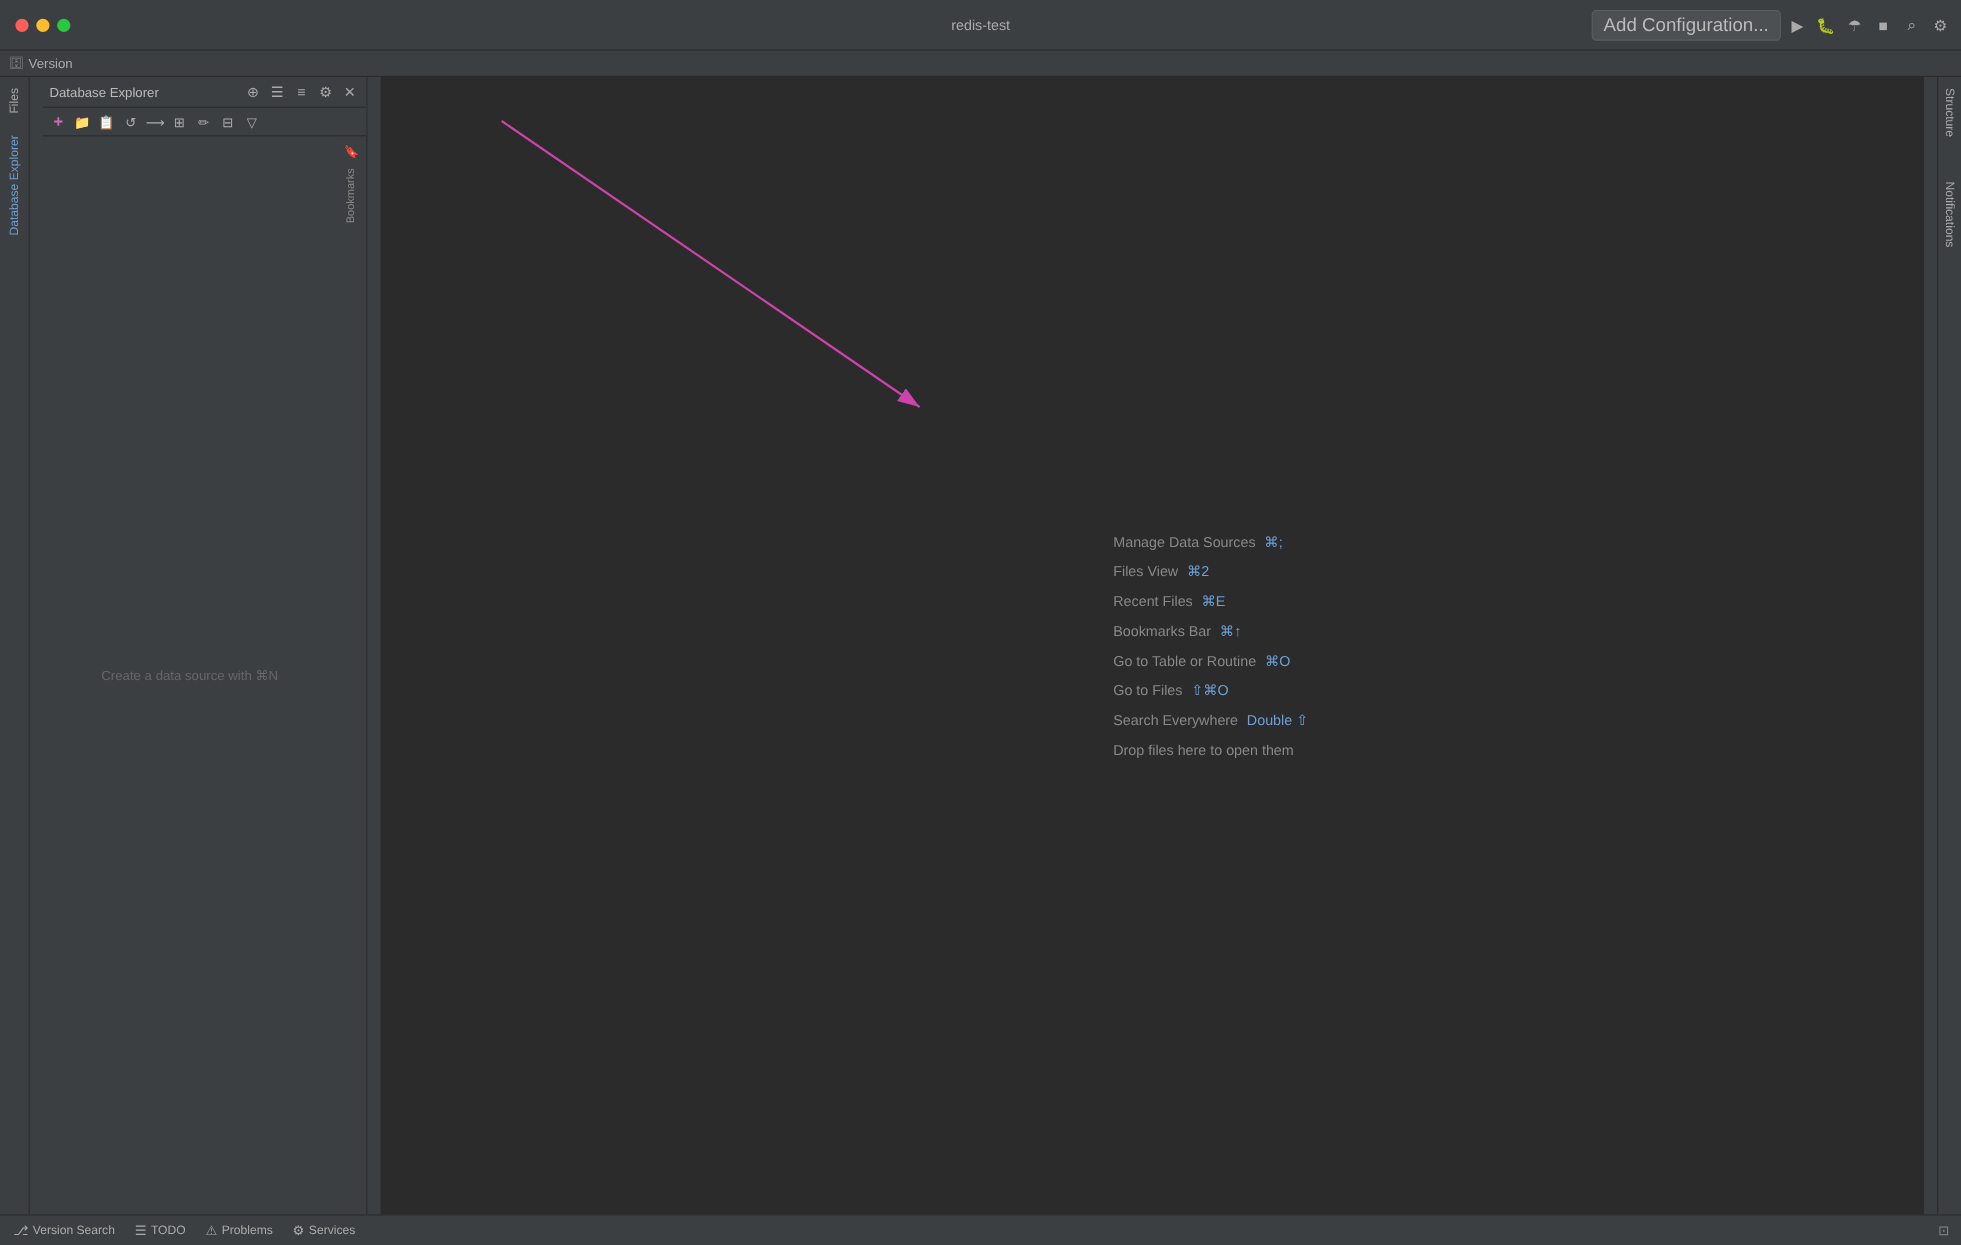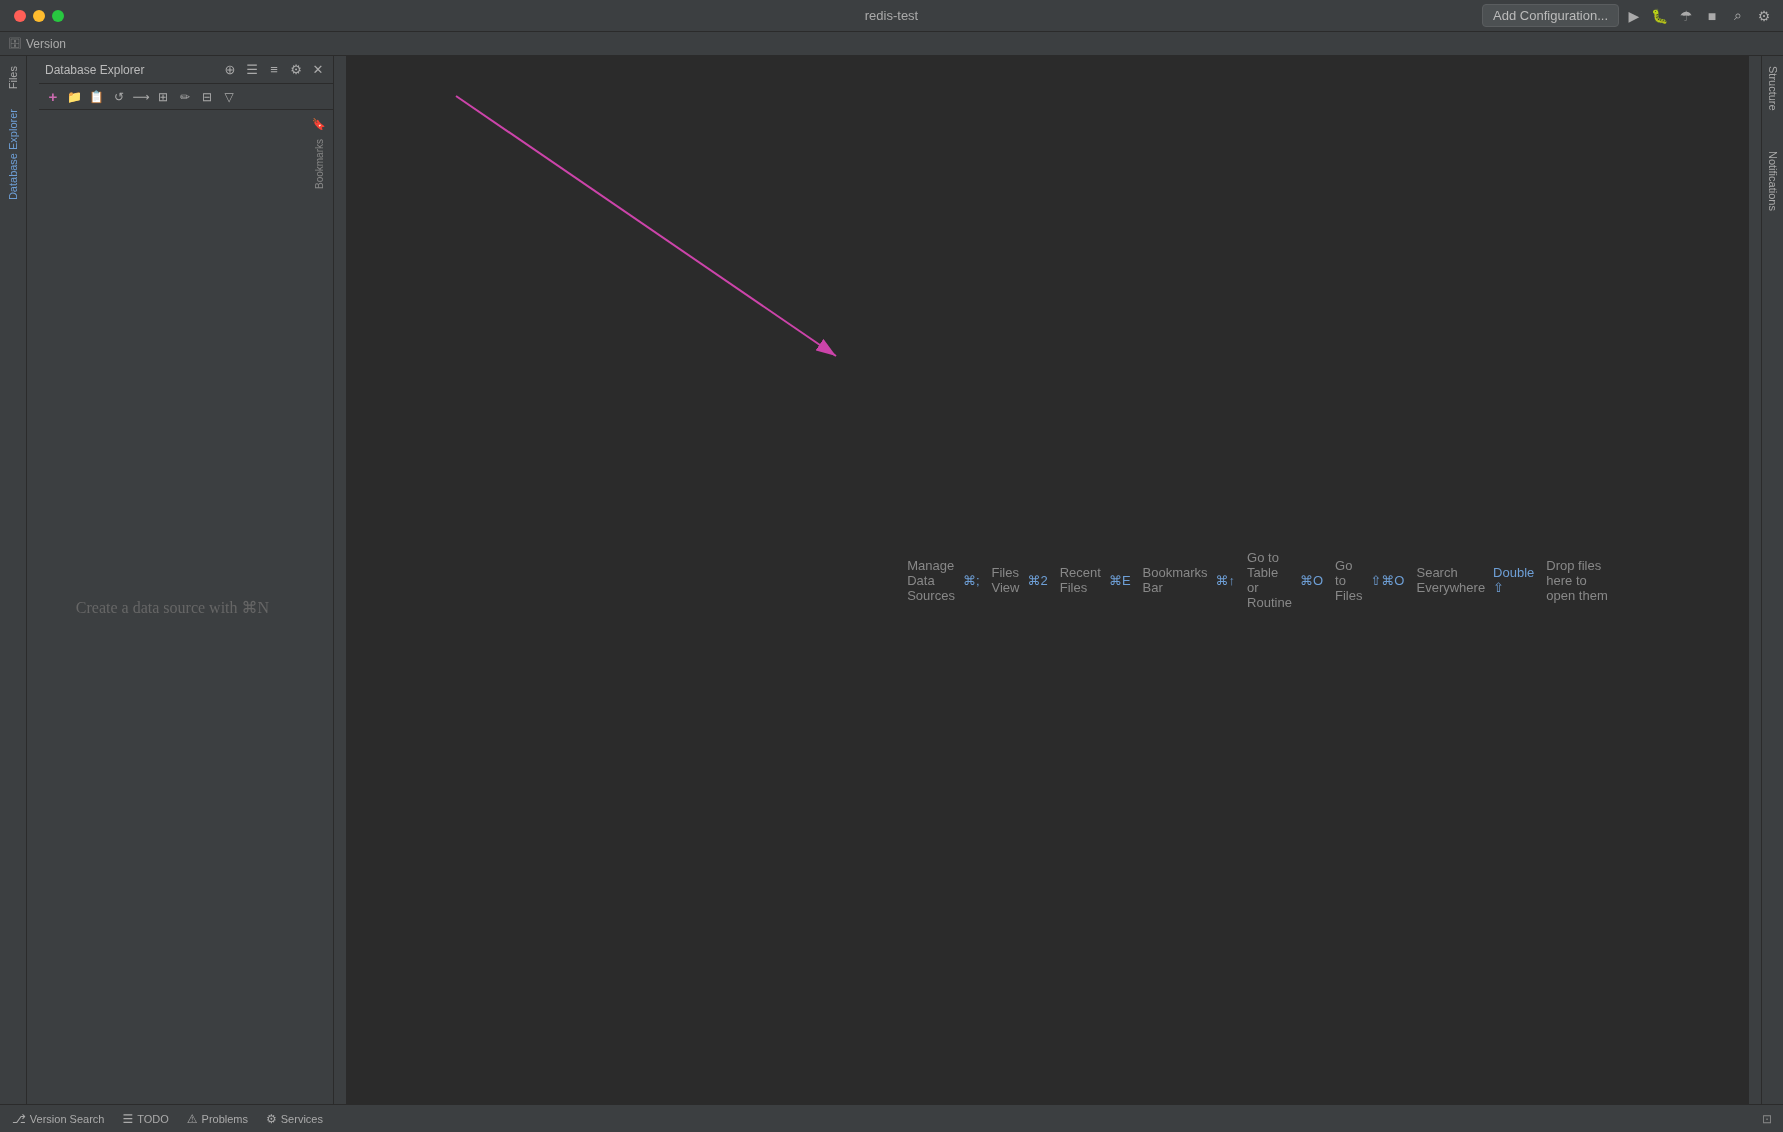--- a/index.html
+++ b/index.html
@@ -8,21 +8,21 @@
       height: 1132px;
       background: #3c3f41;
       font-family: -apple-system, BlinkMacSystemFont, 'Segoe UI', sans-serif;
       overflow: hidden;
       display: flex;
       flex-direction: column;
     }
 
     
     .title-bar {
-      height: 32px;
+      height: 46px;
       background: #3c3f41;
       display: flex;
       align-items: center;
       position: relative;
       border-bottom: 1px solid #2b2b2b;
       flex-shrink: 0;
     }
     .traffic-lights {
       display: flex;
       align-items: center;
@@ -48,21 +48,21 @@
       margin-left: auto;
       display: flex;
       align-items: center;
       gap: 4px;
       padding-right: 8px;
     }
     .add-config-btn {
       background: #4c5052;
       border: 1px solid #5a5d5f;
       color: #bbb;
-      font-size: 13px;
+      font-size: 17px;
       padding: 3px 10px;
       border-radius: 4px;
       cursor: pointer;
     }
     .toolbar-icon-btn {
       width: 22px;
       height: 22px;
       display: flex;
       align-items: center;
       justify-content: center;
@@ -157,22 +157,21 @@
       border-radius: 2px;
     }
     .sidebar-content {
       flex: 1;
       display: flex;
       align-items: center;
       justify-content: center;
     }
     .create-hint {
       color: #666;
-      font-size: 16px;
-      font-family: Liberation Serif, serif;
+      font-size: 12px;
     }
 
     
     .right-tab-strip {
       width: 22px;
       background: #3c3f41;
       display: flex;
       flex-direction: column;
       align-items: center;
       border-left: 1px solid #2b2b2b;
@@ -195,21 +194,23 @@
       flex-direction: column;
       position: relative;
     }
 
     .shortcut-list {
       position: absolute;
       top: 50%;
       left: 50%;
       transform: translate(-20%, -50%);
       display: flex;
+      flex-direction: column;
       gap: 12px;
+      text-align: center;
     }
     .shortcut-item {
       display: flex;
       align-items: center;
       gap: 8px;
       font-size: 13px;
       color: #aaa;
     }
     .shortcut-key {
       color: #6e9fd6;

